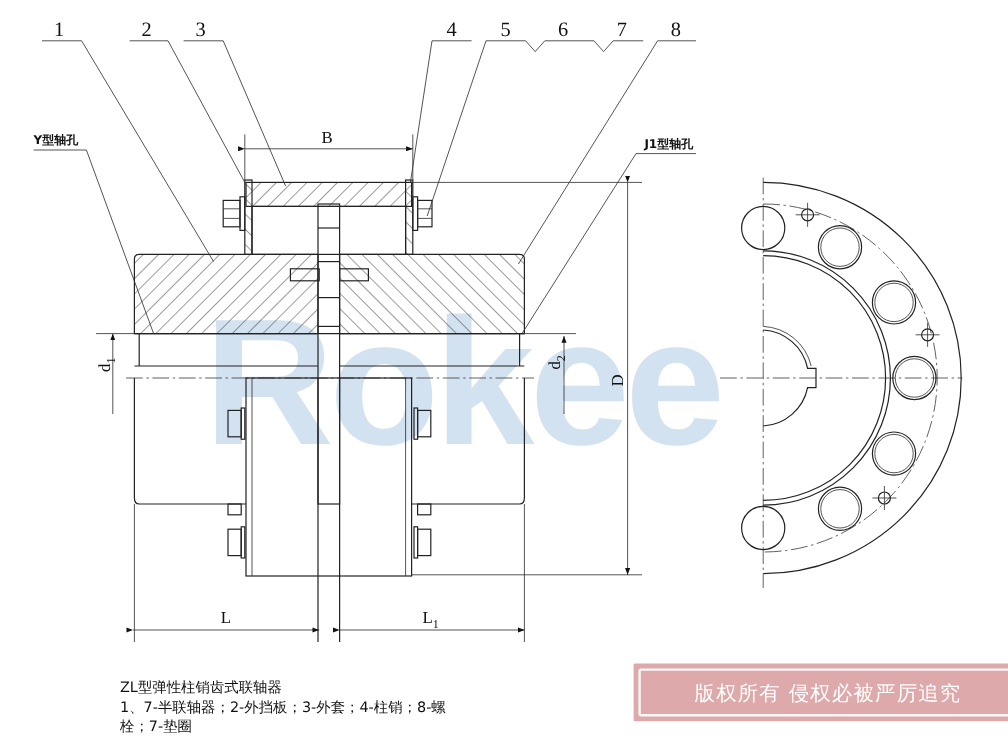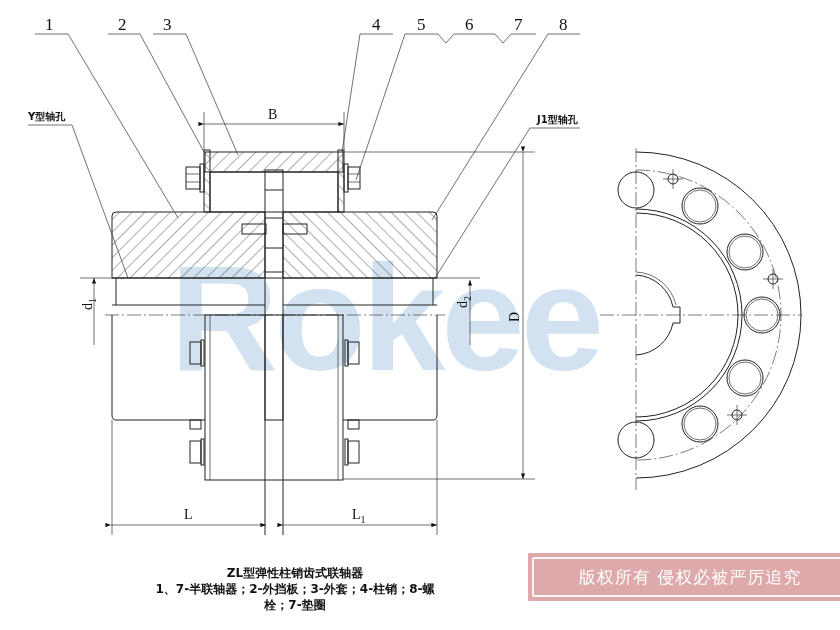--- a/index.html
+++ b/index.html
@@ -9,22 +9,22 @@
   .ln { stroke:#222; stroke-width:1; fill:none; }
   .thin { stroke:#333; stroke-width:0.7; fill:none; }
   .center { stroke:#444; stroke-width:0.7; fill:none; stroke-dasharray:14 3 2 3; }
   .hatch-fill { fill:url(#hatch); stroke:#222; stroke-width:1; }
   .hatch-fill2 { fill:url(#hatch2); stroke:#222; stroke-width:1; }
   .num { font-family:"Liberation Serif","DejaVu Serif",serif; font-size:17px; fill:#111; }
   .dim { font-family:"Liberation Serif","DejaVu Serif",serif; font-size:14px; fill:#111; }
   .sub { font-size:10px; }
   .lbl { font-family:"DejaVu Sans","Liberation Sans",sans-serif; font-size:10px; font-weight:bold; fill:#111; }
   .wm { font-family:"Liberation Sans","DejaVu Sans",sans-serif; font-weight:bold; font-size:150px; fill:#c9dced; opacity:0.8; letter-spacing:-4px; }
-  .caption { position:absolute; left:100px; top:565px; width:390px; text-align:center;
-             font-family:"DejaVu Sans","Liberation Sans",sans-serif; font-size:12px; font-weight:bold;
+  .caption { position:absolute; left:100px; top:565px; width:390px; 
+             font-family:"DejaVu Sans","Liberation Sans",sans-serif; font-size:12px; font-weight:normal;
              color:#111; line-height:16px; }
   .caption div { white-space:nowrap; }
   .stamp { position:absolute; left:528px; top:553px; width:324px; height:48px; box-sizing:border-box;
            background:#dea9aa; border-radius:1px; display:flex; align-items:center; justify-content:center; }
   .stamp-inner { position:absolute; left:4px; top:4px; right:4px; bottom:4px; border:2px solid #fff; border-radius:2px; opacity:0.9; }
   .stamp-text { position:relative; color:#ffffff; font-family:"DejaVu Sans","Liberation Sans",sans-serif;
                 font-size:17px; letter-spacing:1px; }
 </style>
 </head>
 <body>

